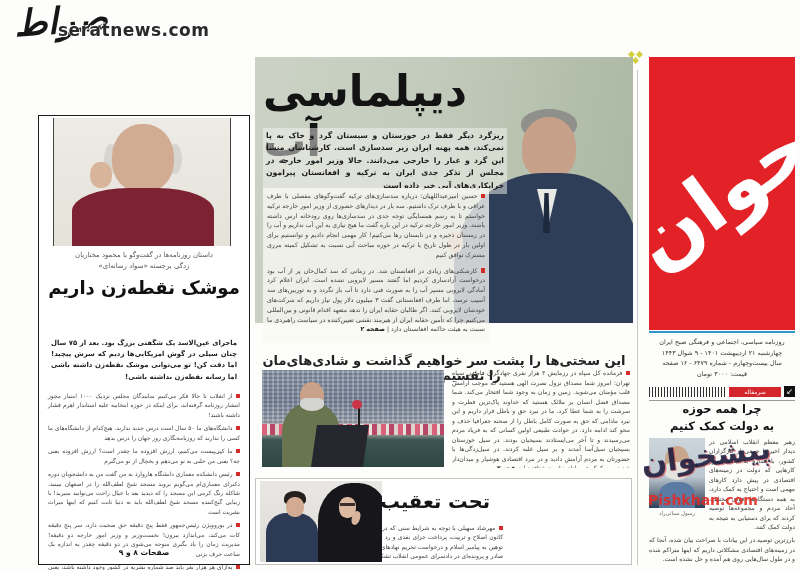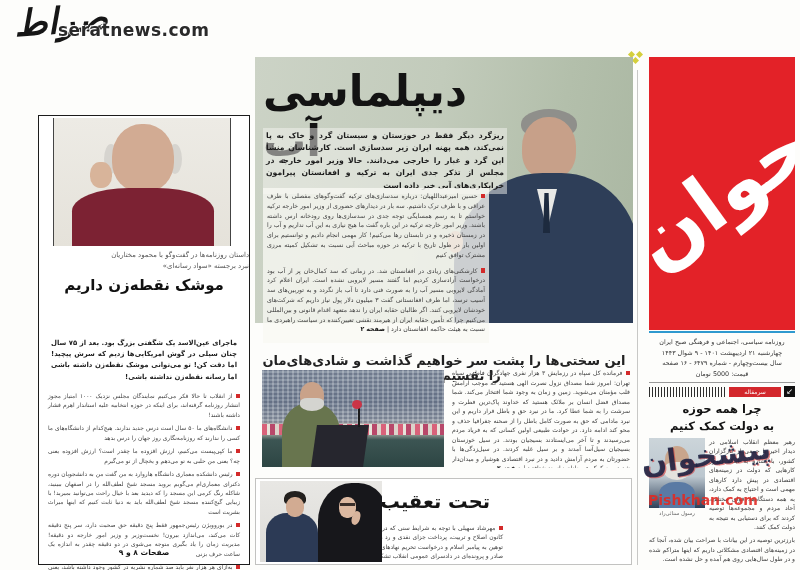--- a/index.html
+++ b/index.html
@@ -16,21 +16,21 @@
     color:#161616; transform:rotate(-4deg); direction:rtl; }
   .serat-site { left:58px; top:20px; font-size:17px; font-weight:bold; color:#2a2a2a;
     direction:ltr; text-shadow:0 0 2px #fff, 1px 1px 0 #fff, -1px -1px 0 #fff; letter-spacing:.5px; }
 
   
   .logo-block { left:649px; top:57px; width:146px; height:273px; background:#e32228;
     display:flex; align-items:center; justify-content:center; overflow:hidden; }
   .logo-text { color:#fff; font-size:62px; font-weight:bold;
     transform:rotate(-36deg) scale(1.25); line-height:1; }
   .mast-info { left:649px; top:331px; width:146px; border-top:2px solid #2f99cf;
-    padding:4px 2px 3px 2px; border-bottom:1px solid #9a9a9a; text-align:center;
+    padding:4px 2px 21px 2px; border-bottom:1px solid #9a9a9a; text-align:center;
     font-size:6.4px; line-height:1.65; color:#333; }
 
   .ed-header { left:649px; top:386px; width:146px; height:11px; display:flex;
     direction:ltr; align-items:center; gap:3px; }
   .barcode { flex:1; height:10px;
     background:repeating-linear-gradient(90deg,#2e2e2e 0 1px,transparent 1px 3px); }
   .ed-badge { width:52px; height:10px; background:#d3272c; color:#fff; font-size:6px;
     display:flex; align-items:center; justify-content:center; }
   .corner-sq { width:11px; height:11px; background:#111; color:#fff; font-size:8px;
     display:flex; align-items:center; justify-content:center; }
@@ -144,24 +144,24 @@
   .om-head { position:absolute; left:58px; top:6px; width:62px; height:68px;
     border-radius:48% 48% 44% 44%; background:#d2ab93; }
   .om-hair-l { position:absolute; left:50px; top:26px; width:14px; height:30px;
     border-radius:50%; background:#d6d4cf; }
   .om-hair-r { position:absolute; left:114px; top:26px; width:14px; height:30px;
     border-radius:50%; background:#d6d4cf; }
   .om-shirt { position:absolute; left:18px; top:70px; width:142px; height:58px;
     border-radius:40% 40% 0 0; background:#7c2233; }
   .om-fist { position:absolute; left:36px; top:44px; width:22px; height:26px;
     border-radius:45%; background:#d8b49a; }
-  .lf-kicker { position:absolute; left:0; top:134px; width:100%; text-align:right;
+  .lf-kicker { position:absolute; left:0; top:134px; width:100%; text-align:center;
     font-size:6.9px; line-height:1.6; color:#555; }
   .lf-headline { position:absolute; left:0; top:160px; width:100%; text-align:center;
-    font-size:15px; font-weight:800; color:#101010; line-height:1.3; }
+    font-size:18px; font-weight:800; color:#101010; line-height:1.3; }
   .lf-lead { position:absolute; left:0; top:222px; width:100%; padding:0 12px;
     font-size:6.9px; font-weight:bold; line-height:1.62; color:#1e1e1e; text-align:justify; }
   .lf-bullets { position:absolute; left:0; top:276px; width:100%; padding:0 9px;
     font-size:5.9px; line-height:1.6; color:#3e3e3e; text-align:justify; }
   .lf-bullets p { margin-bottom:4px; }
   .lf-footer { position:absolute; left:0; bottom:7px; width:100%; text-align:center;
     font-size:7.6px; font-weight:bold; color:#151515; }
 </style>
 </head>
 <body>
@@ -171,21 +171,21 @@
   <div class="abs serat-logo">صراط</div>
   <div class="abs serat-site">seratnews.com</div>
 
   <div class="abs logo-block">
     <span class="logo-text">جوان</span>
   </div>
   <div class="abs mast-info">
     <div>روزنامه سیاسی، اجتماعی و فرهنگی صبح ایران</div>
     <div>چهارشنبه ۲۱ اردیبهشت ۱۴۰۱ - ۹ شوال ۱۴۴۳</div>
     <div>سال بیست‌وچهارم - شماره ۶۴۷۹ - ۱۶ صفحه</div>
-    <div>قیمت: 5000 تومان</div>
+    <div>قیمت: ۳۰۰۰ تومان</div>
   </div>
 
   <div class="abs ed-header">
     <div class="barcode"></div>
     <div class="ed-badge">سرمقاله</div>
     <div class="corner-sq">↙</div>
   </div>
   <div class="abs ed-title">
     <div>چرا همه حوزه</div>
     <div>به دولت کمک کنیم</div>
@@ -263,21 +263,21 @@
   <div class="abs lf-box">
     <div class="lf-photo">
       <div class="om-hair-l"></div>
       <div class="om-hair-r"></div>
       <div class="om-head"></div>
       <div class="om-shirt"></div>
       <div class="om-fist"></div>
     </div>
     <div class="lf-kicker">
       <div>داستان روزنامه‌ها در گفت‌وگو با محمود مختاریان</div>
-      <div>نبرد برجسته «سواد رسانه‌ای»</div>
+      <div>زدگی برجسته «سواد رسانه‌ای»</div>
     </div>
     <div class="lf-headline">
       <div>موشک نقطه‌زن داریم</div>
     </div>
     <div class="lf-lead">ماجرای عین‌الاسد یک شگفتی بزرگ بود. بعد از ۷۵ سال چنان سیلی در گوش امریکایی‌ها زدیم که سرش پیچید! اما دقت کن! تو می‌توانی موشک نقطه‌زن داشته باشی اما رسانه نقطه‌زن نداشته باشی!</div>
     <div class="lf-bullets">
       <p><span class="bullet"></span><span>از انقلاب تا حالا فکر می‌کنیم نمایندگان مجلس نزدیک ۱۰۰۰ امتیاز مجوز انتشار روزنامه گرفته‌اند، برای اینکه در حوزه انتخابیه علیه استاندار اهرم فشار داشته باشند!</span></p>
       <p><span class="bullet"></span><span>دانشگاه‌های ما ۵۰ سال است درس جدید ندارند. هیچ‌کدام از دانشگاه‌های ما کسی را ندارند که روزنامه‌نگاری روز جهان را درس بدهد</span></p>
       <p><span class="bullet"></span><span>ما کپی‌پیست می‌کنیم، ارزش افزوده ما چقدر است؟ ارزش افزوده یعنی چه؟ یعنی من حلبی به تو می‌دهم و یخچال از تو می‌گیرم</span></p>
       <p><span class="bullet"></span><span>رئیس دانشکده معماری دانشگاه هاروارد به من گفت من به دانشجویان دوره دکترای معماری‌ام می‌گویم بروید مسجد شیخ لطف‌الله را در اصفهان ببینید، شاکله رنگ کرمی این مسجد را که دیدید بعد با خیال راحت می‌توانید بمیرید! با زیبایی گیج‌کننده مسجد شیخ لطف‌الله باید به دنیا ثابت کنیم که اینها میراث بشریت است</span></p>

